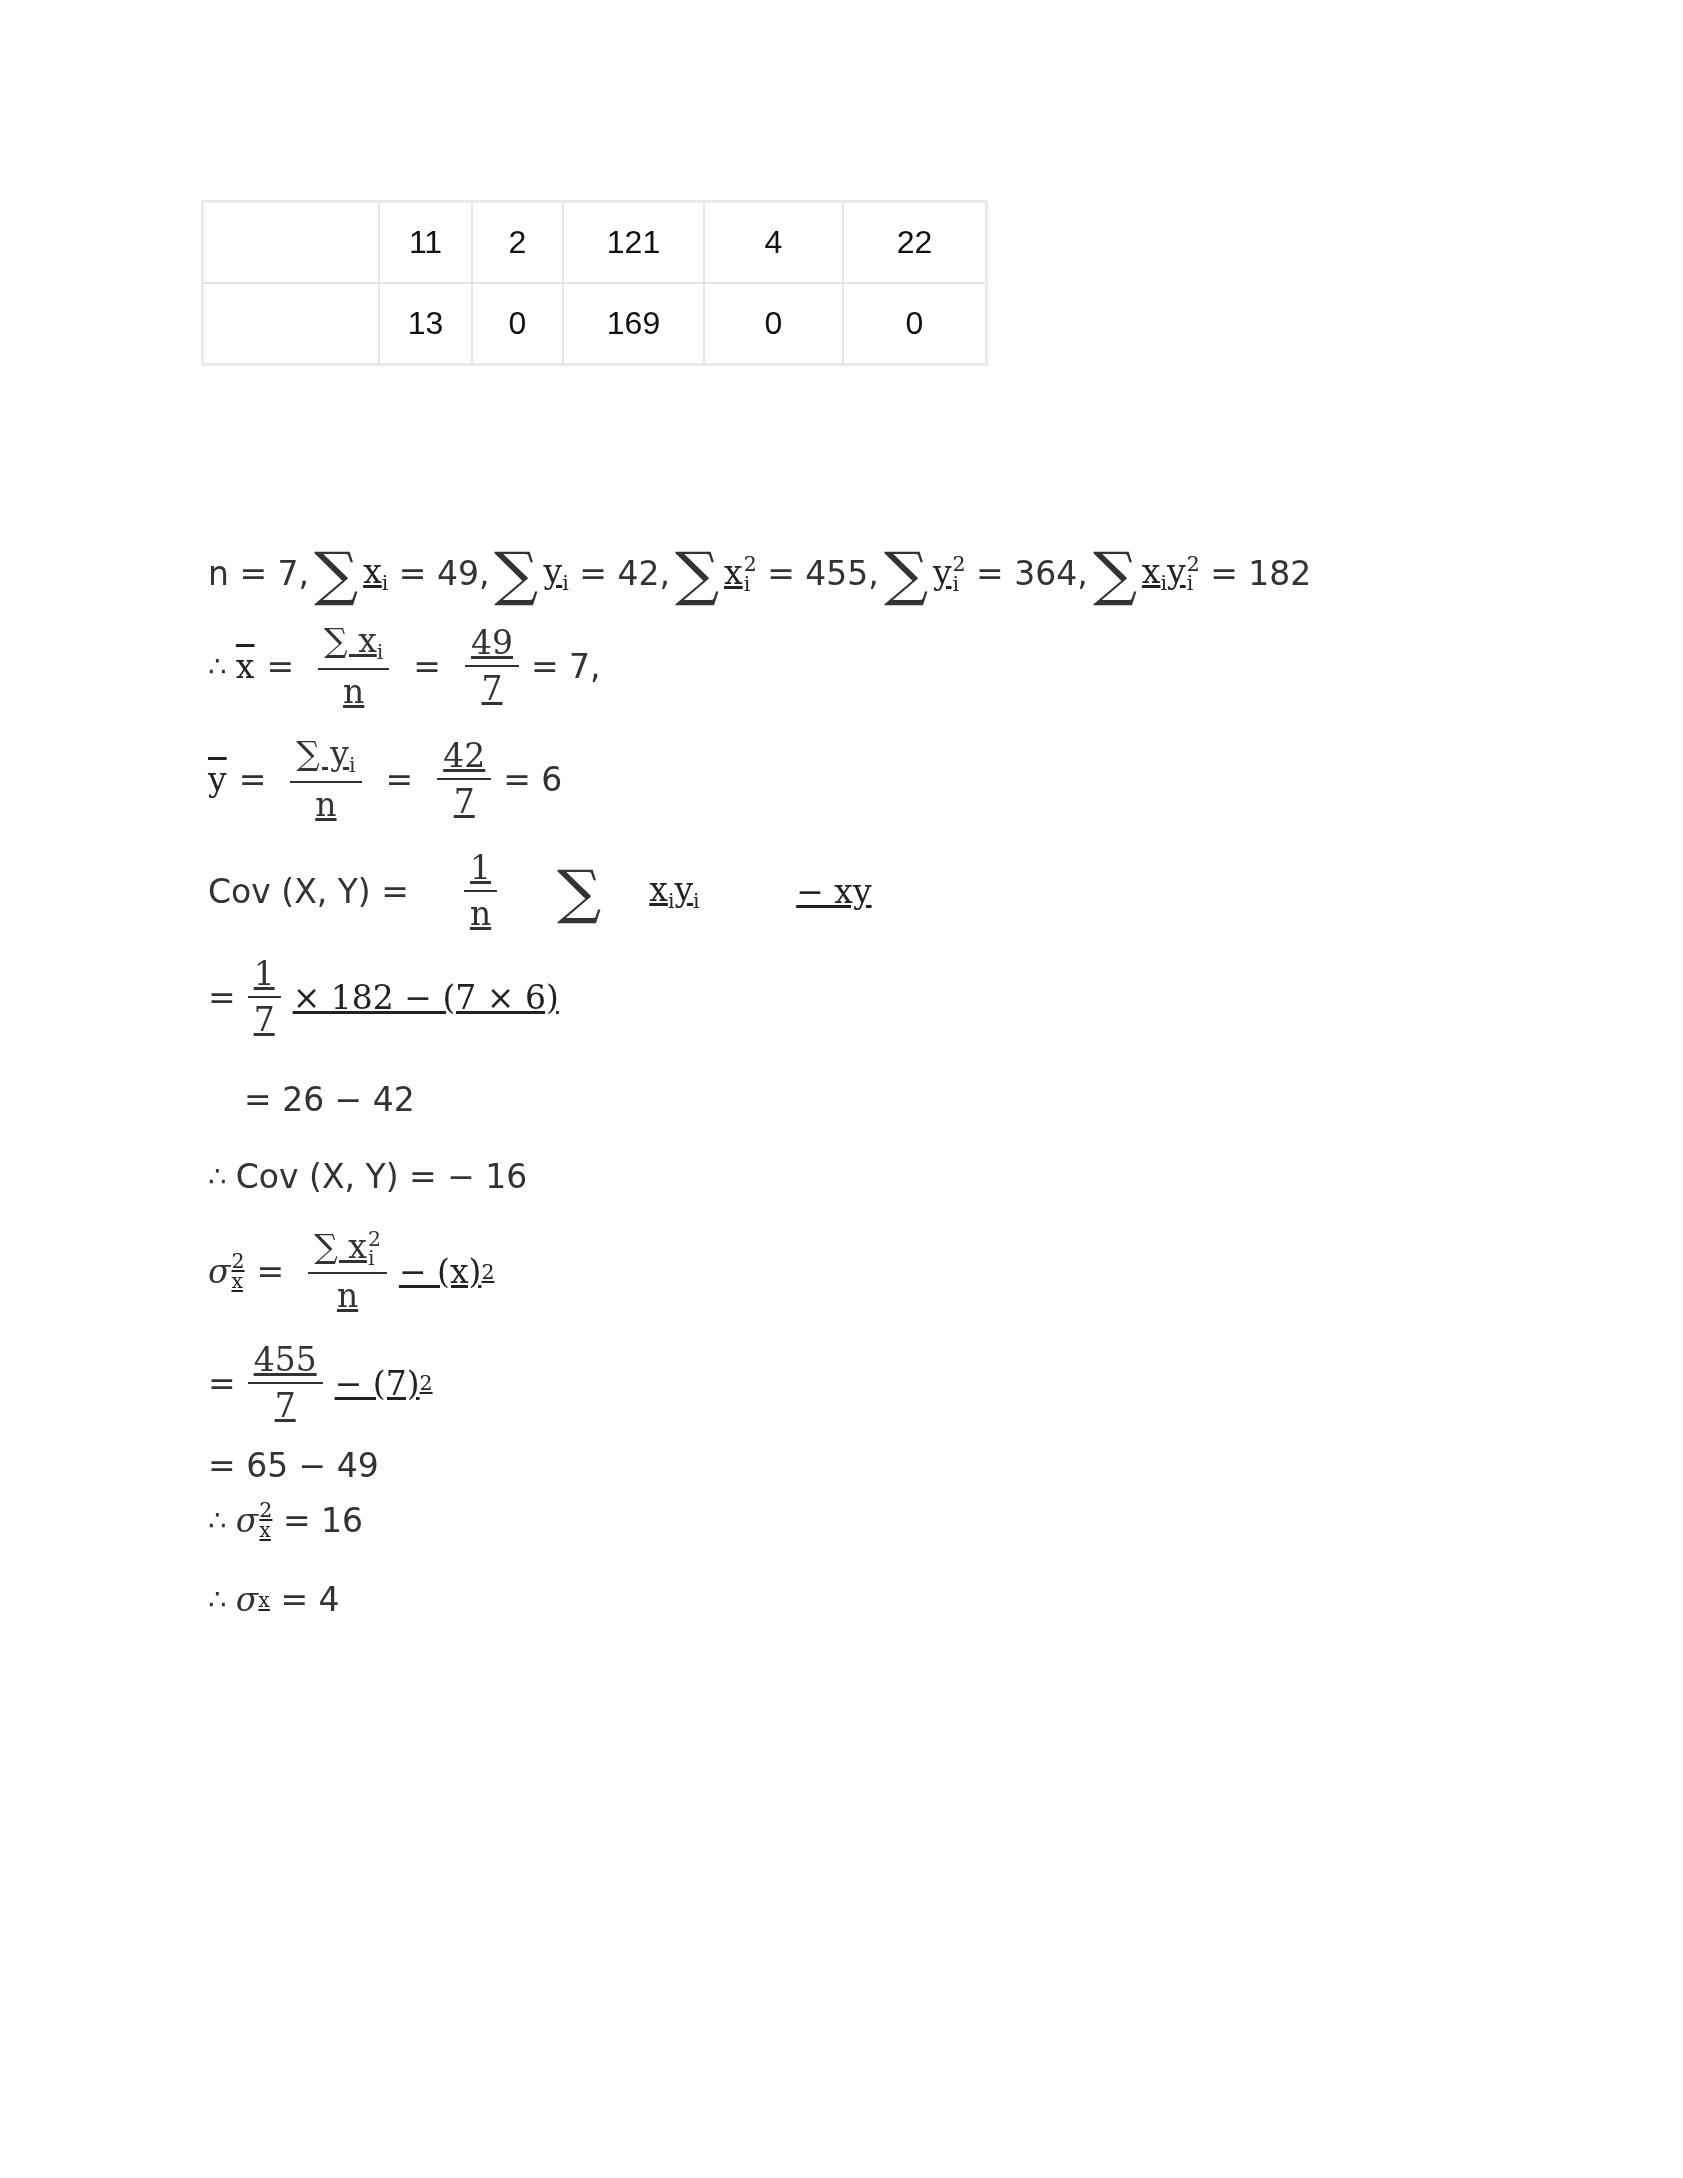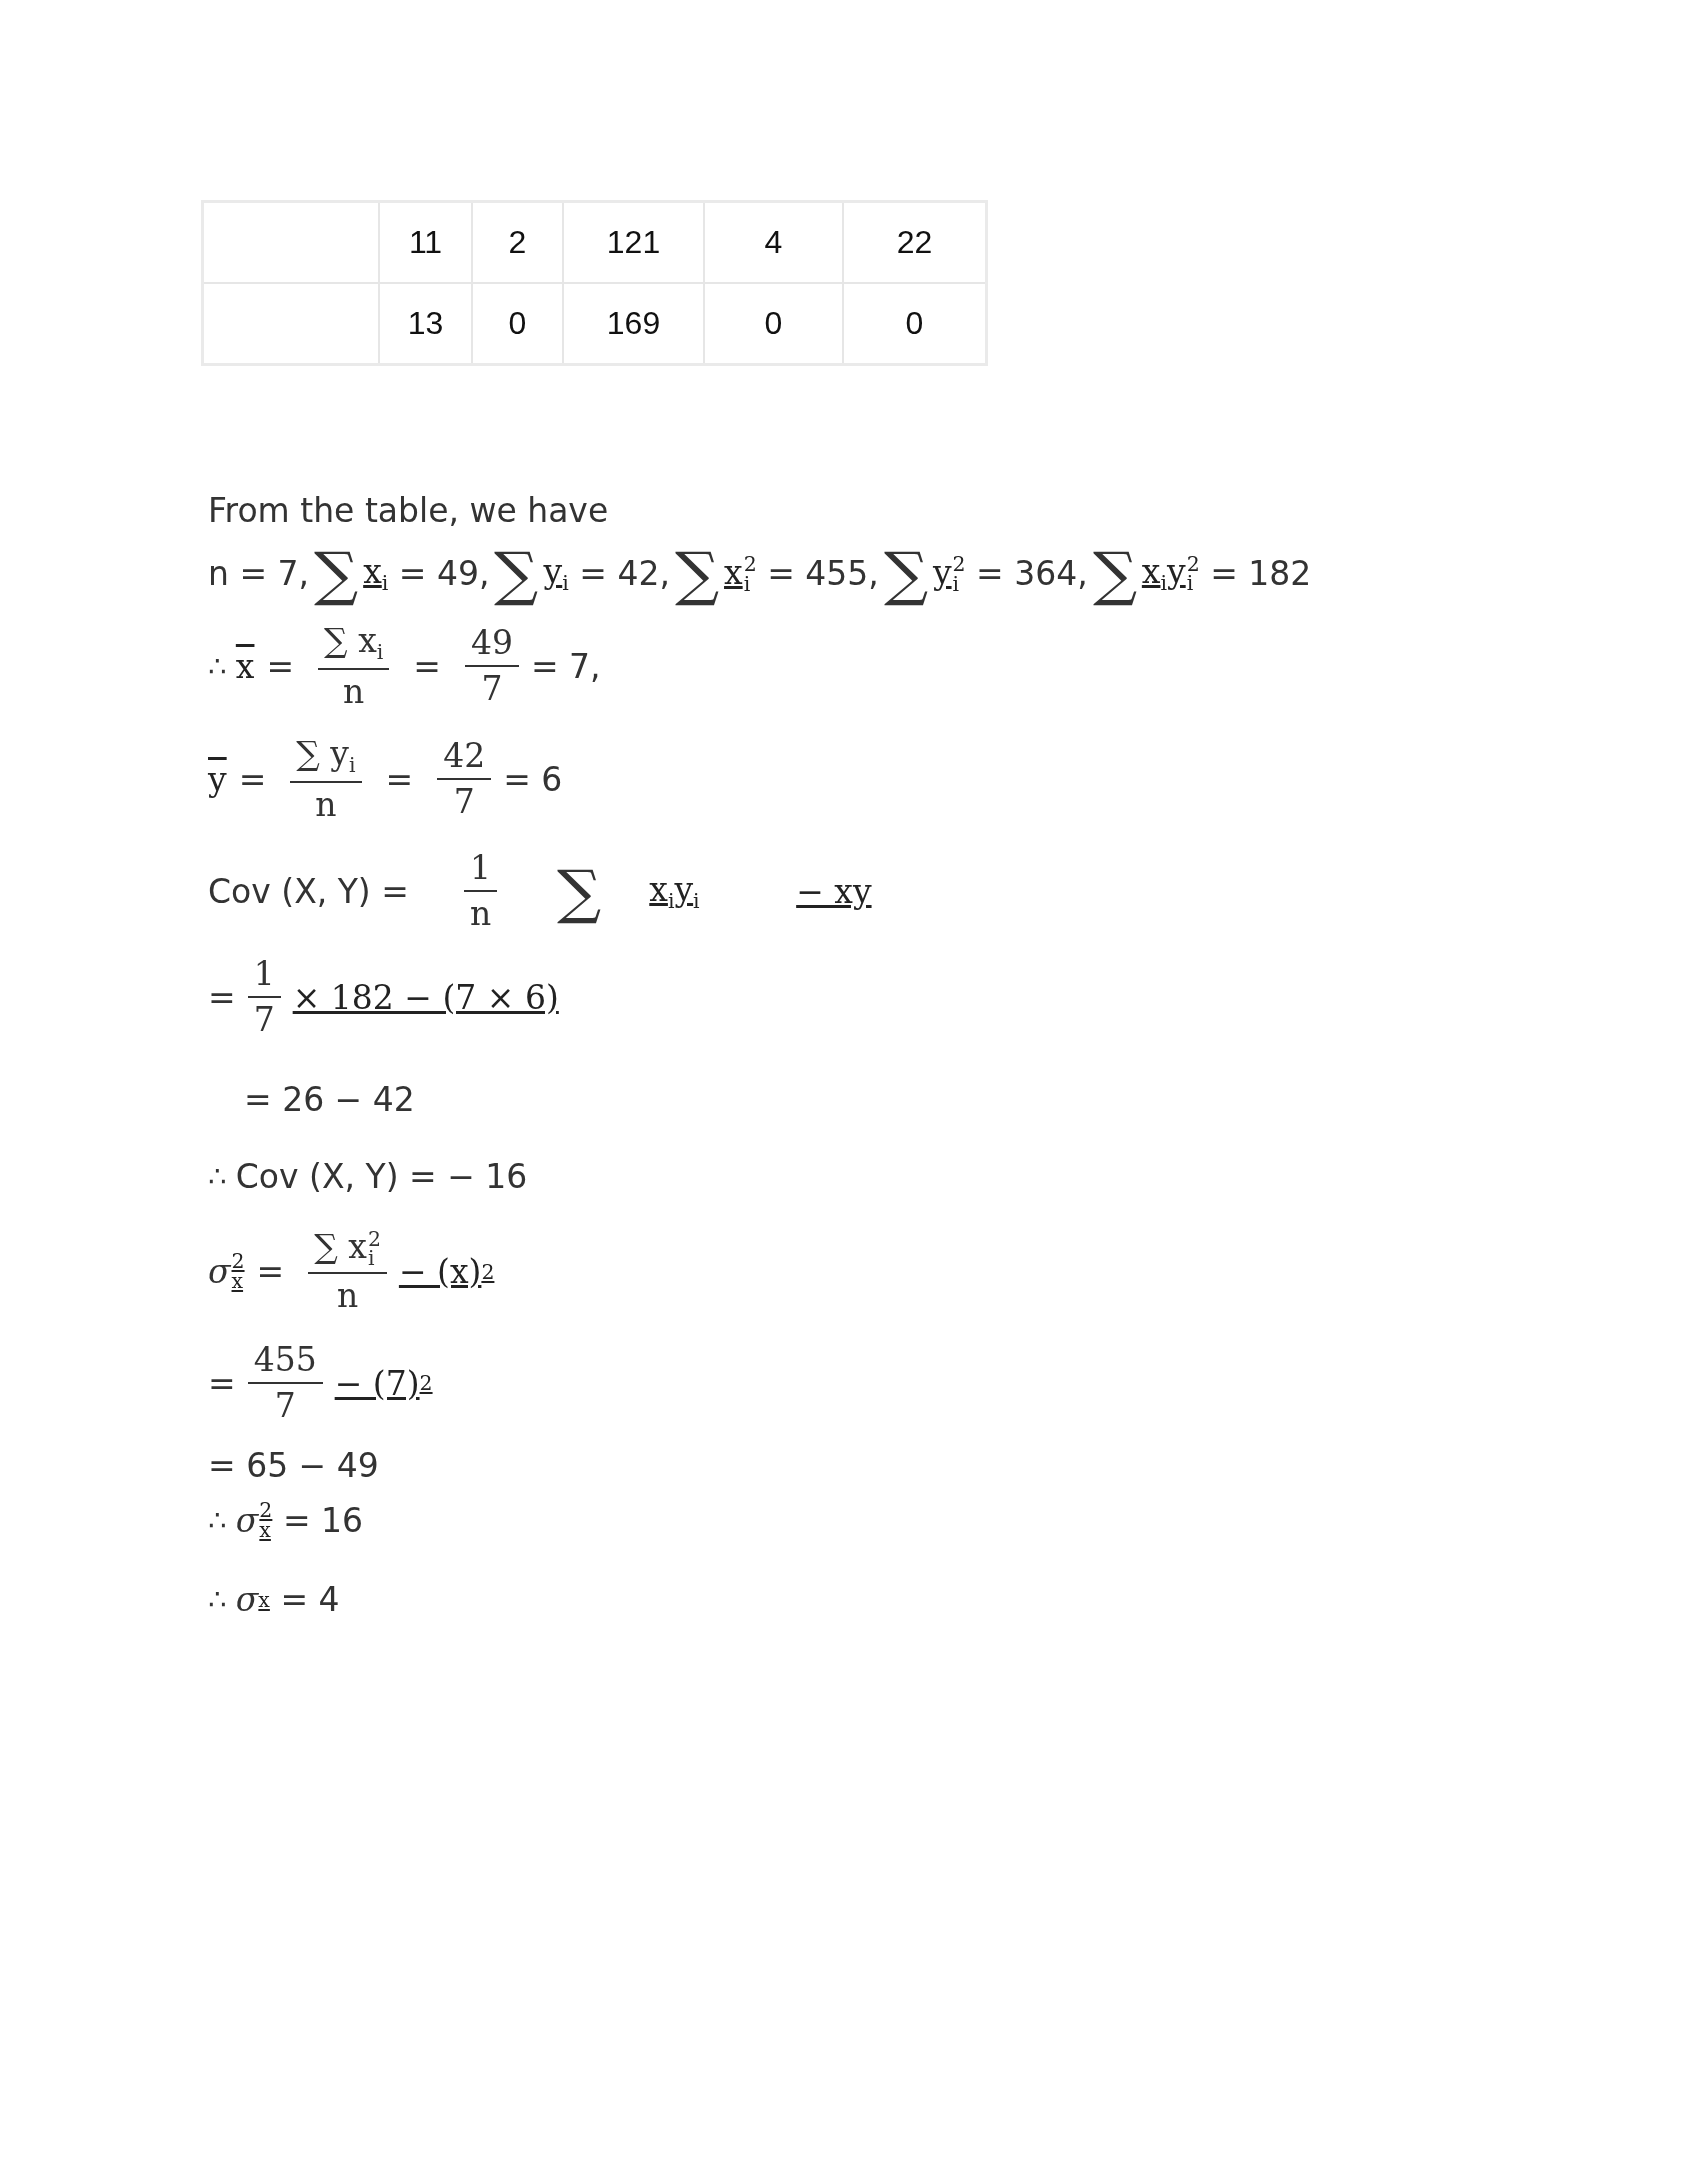--- a/index.html
+++ b/index.html
@@ -31,21 +31,21 @@
     font-size: 33px; color: #333;
     white-space: nowrap;
     display: flex; align-items: center;
   }
   .serif { font-family: "DejaVu Serif", "Liberation Serif", serif; color: #222; text-decoration: underline; }
   .sum { font-family: "DejaVu Serif", serif; font-size: 59px; line-height: 1; margin: 0 6px; transform: scaleX(1.05); }
   .sub { font-size: 0.62em; vertical-align: -0.35em; }
   .sup { font-size: 0.62em; vertical-align: 0.65em; }
   .supsub { display: inline-flex; flex-direction: column; font-size: 0.62em; line-height: 0.95; vertical-align: middle; margin-left: 1px; }
   .frac { display: inline-flex; flex-direction: column; align-items: center; margin: 0 12px; }
-  .frac .num, .frac .den { padding: 0 6px; font-family: "DejaVu Serif", serif; line-height: 1.1; }
+  .frac .num, .frac .den { padding: 0 6px; font-family: "DejaVu Serif", serif; line-height: 1.1; text-decoration: underline; }
   .frac .bar { height: 2px; background: #333; align-self: stretch; margin: 4px 0; }
   .ov { text-decoration: overline; }
   .mathop { font-family: "DejaVu Serif", serif; margin: 0 12px; }
   .sig { font-family: "DejaVu Serif", serif; font-style: italic; }
   .therefore { margin-right: 10px; font-size: 28px; }
 </style>
 </head>
 <body>
 
 <div class="page">
@@ -64,23 +64,20 @@
       <td class="c0"></td>
       <td class="c1">13</td>
       <td class="c2">0</td>
       <td class="c3">169</td>
       <td class="c4">0</td>
       <td class="c5">0</td>
     </tr>
   </tbody>
     </table>
 
-  <div class="line" style="top:490px;">
-    <span>From the table, we have</span>
-  </div>
 
   <div class="line" style="top:543px; height:59px;">
     <span>n = 7,</span>
     <span class="sum">∑</span>
     <span class="serif"><span>x</span><span class="sub">i</span></span>
     &nbsp;<span>= 49,</span>
     <span class="sum">∑</span>
     <span class="serif"><span>y</span><span class="sub">i</span></span>
     &nbsp;<span>= 42,</span>
     <span class="sum">∑</span>

